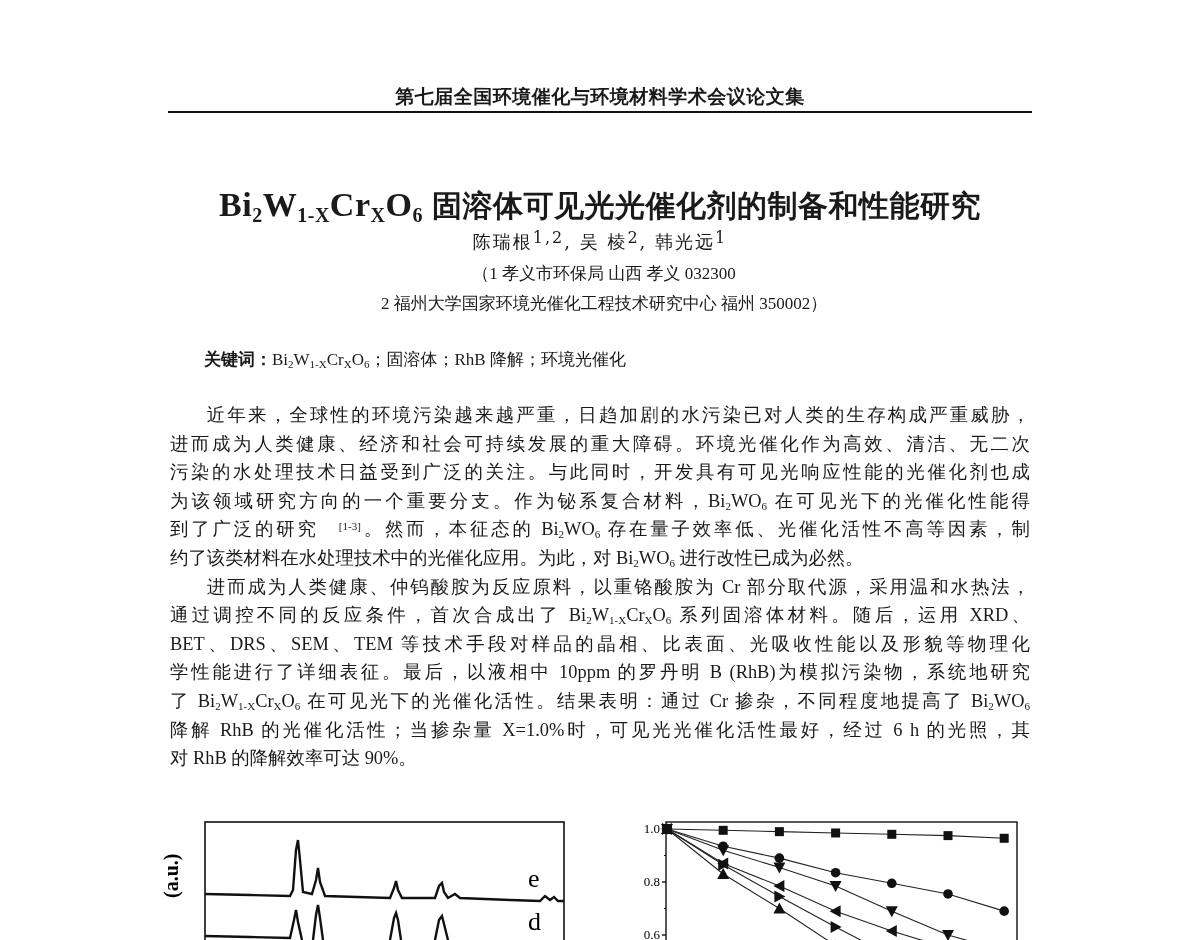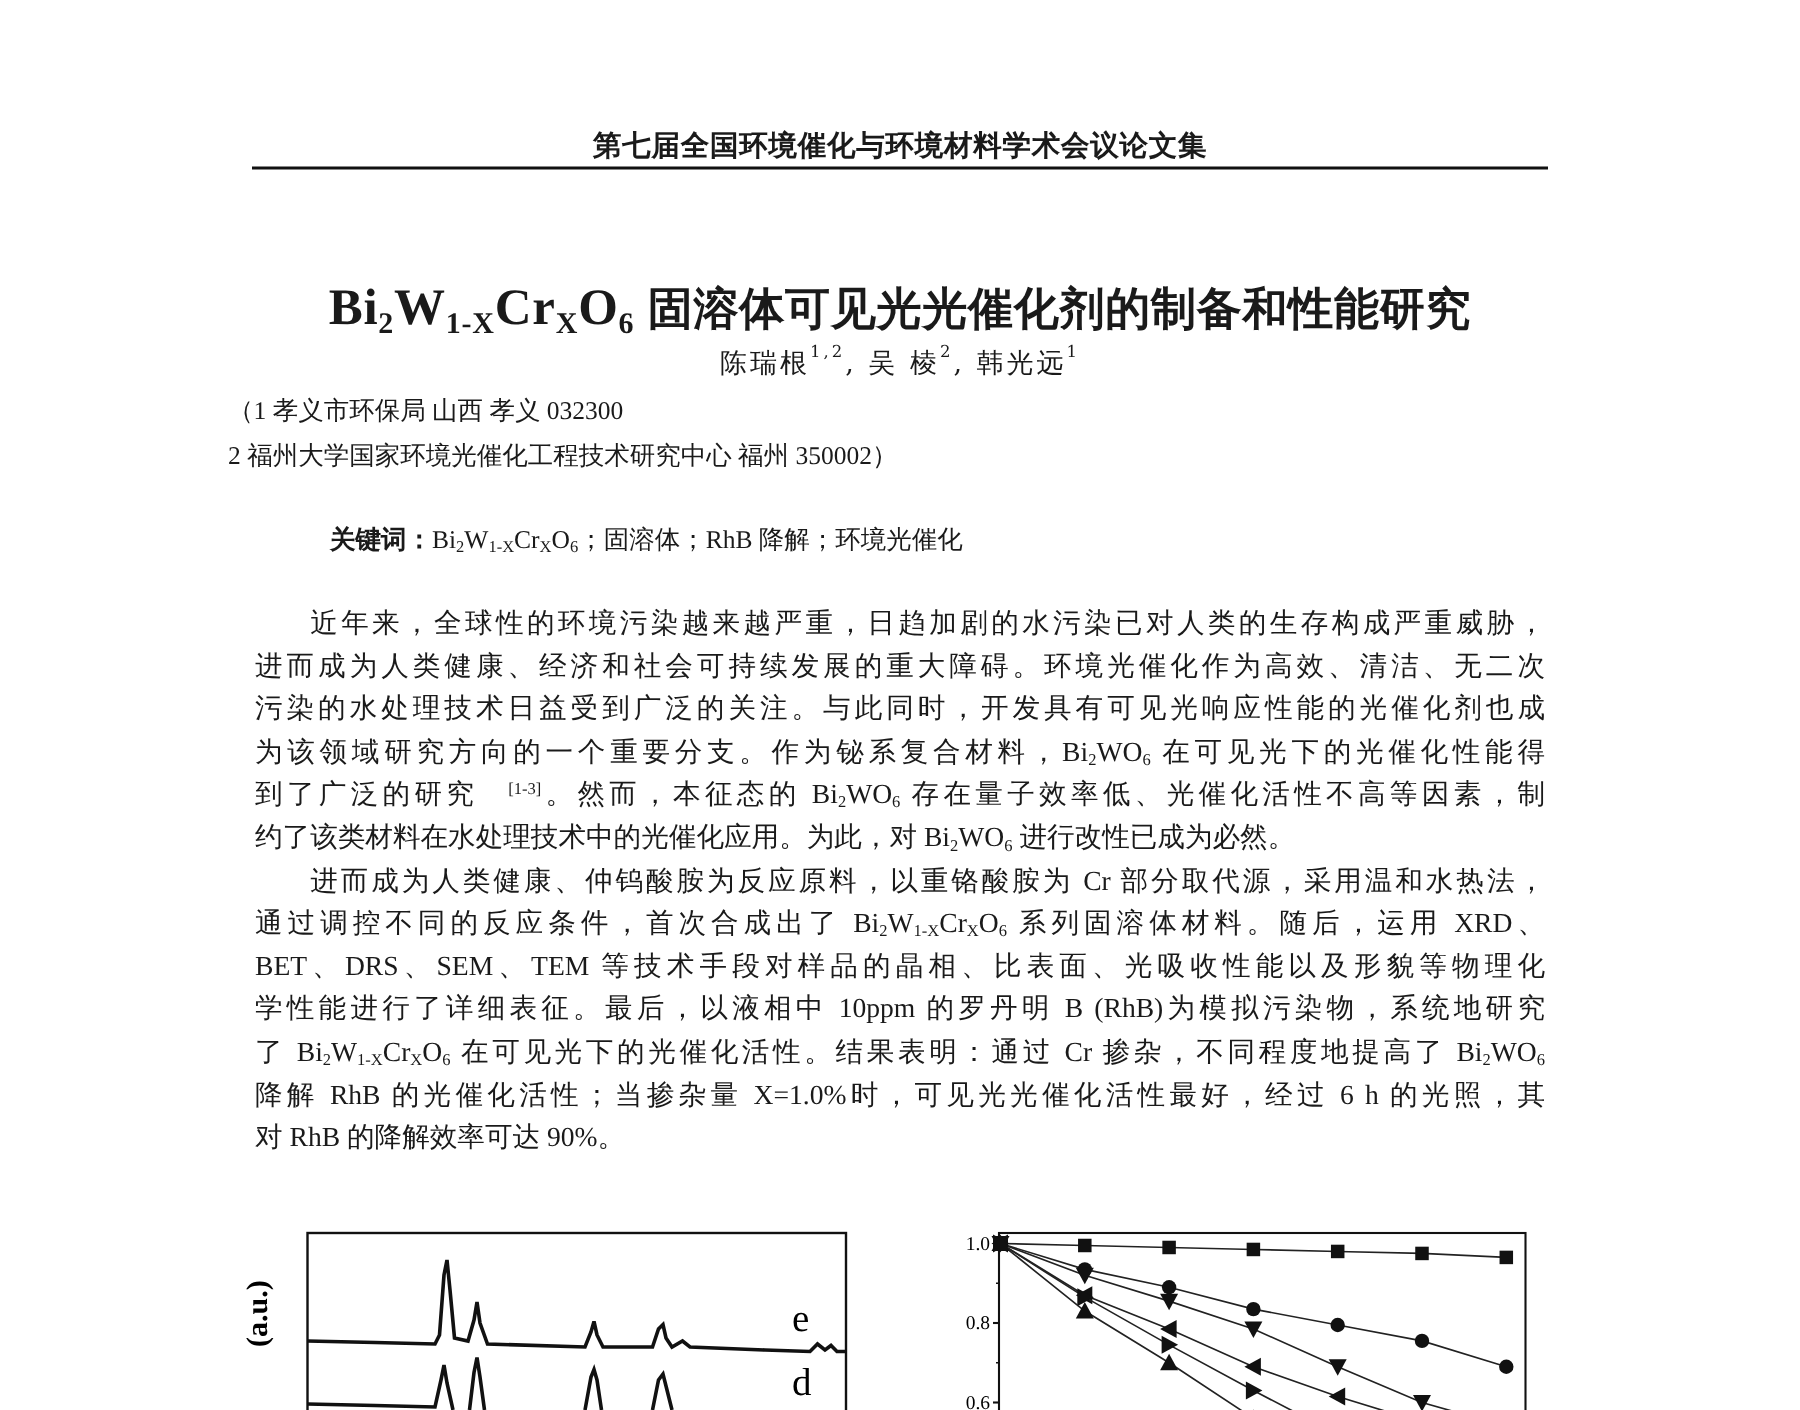--- a/index.html
+++ b/index.html
@@ -3,25 +3,25 @@
 <meta charset="utf-8">
 <style>
   html, body { margin:0; padding:0; background:#ffffff; }
   body { width:1200px; height:940px; overflow:hidden; position:relative; color:#1a1a1a; font-family:"DejaVu Serif", serif; }
   .running-header { position:absolute; left:168px; top:84px; width:864px; text-align:center; font-family:"DejaVu Sans", sans-serif; font-weight:bold; font-size:19px; letter-spacing:0.5px; }
   .header-rule { position:absolute; left:168px; top:111px; width:864px; height:2px; background:#111; }
   .title { position:absolute; left:168px; top:186px; width:864px; text-align:center; font-family:"DejaVu Sans", sans-serif; font-weight:bold; font-size:30px; letter-spacing:0.5px; }
   .title .formula { font-family:"Liberation Serif", serif; font-size:34px; }
   .title sub { font-size:20px; vertical-align:-6px; line-height:0; }
   .authors { position:absolute; left:168px; top:230px; width:864px; text-align:center; font-size:18px; letter-spacing:2px; }
-  .authors sup { font-size:11px; vertical-align:top; position:relative; top:-2px; }
-  .affil { position:absolute; left:152px; width:864px; font-size:17px; font-family:"Liberation Serif","DejaVu Serif", serif; }
+  .authors sup { font-size:16px; vertical-align:top; position:relative; top:-2px; }
+  .affil { position:absolute; left:172px; width:864px; text-align:center; font-size:17px; font-family:"Liberation Serif","DejaVu Serif", serif; }
   .affil1 { top:262px; }
   .affil2 { top:292px; }
-  .keywords { position:absolute; left:220px; top:348px; font-size:17px; font-family:"Liberation Serif","DejaVu Serif", serif; }
+  .keywords { position:absolute; left:204px; top:348px; font-size:17px; font-family:"Liberation Serif","DejaVu Serif", serif; }
   .keywords .kw-label { font-family:"DejaVu Sans", sans-serif; font-weight:bold; }
   .keywords sub, .para sub { font-size:11px; vertical-align:-3px; line-height:0; }
   .keywords sup, .para sup { font-size:11px; vertical-align:top; position:relative; top:-3px;padding-left:20px; }
   .body-text { position:absolute; left:170px; top:401px; width:860px; font-family:"Liberation Serif","DejaVu Serif", serif; font-size:18.4px; line-height:28.6px; text-align:justify; }
   .para { margin:0; text-indent:2em; }
   .line { display:block; text-align:justify; text-align-last:justify; white-space:nowrap; }
   .line.last { text-align-last:left; }
   .figure { position:absolute; }
   svg text { font-family:"Liberation Serif","DejaVu Serif", serif; }
 </style>

